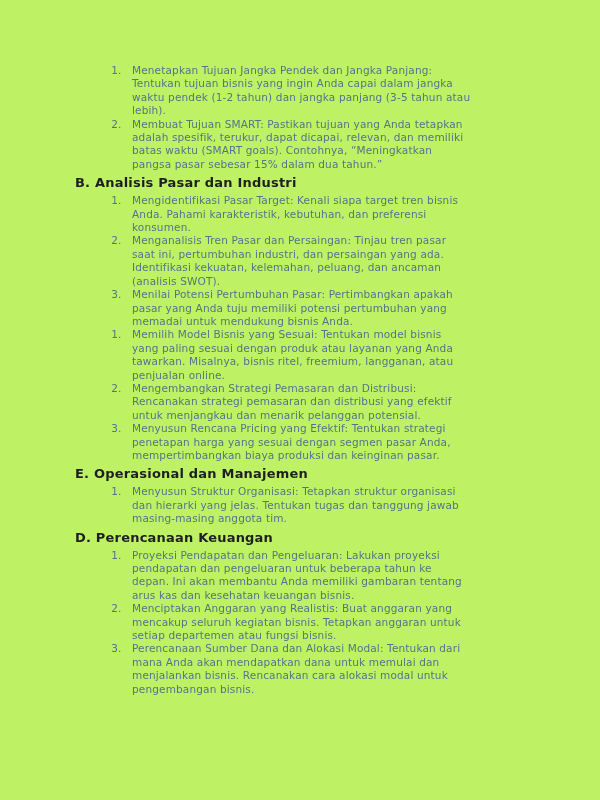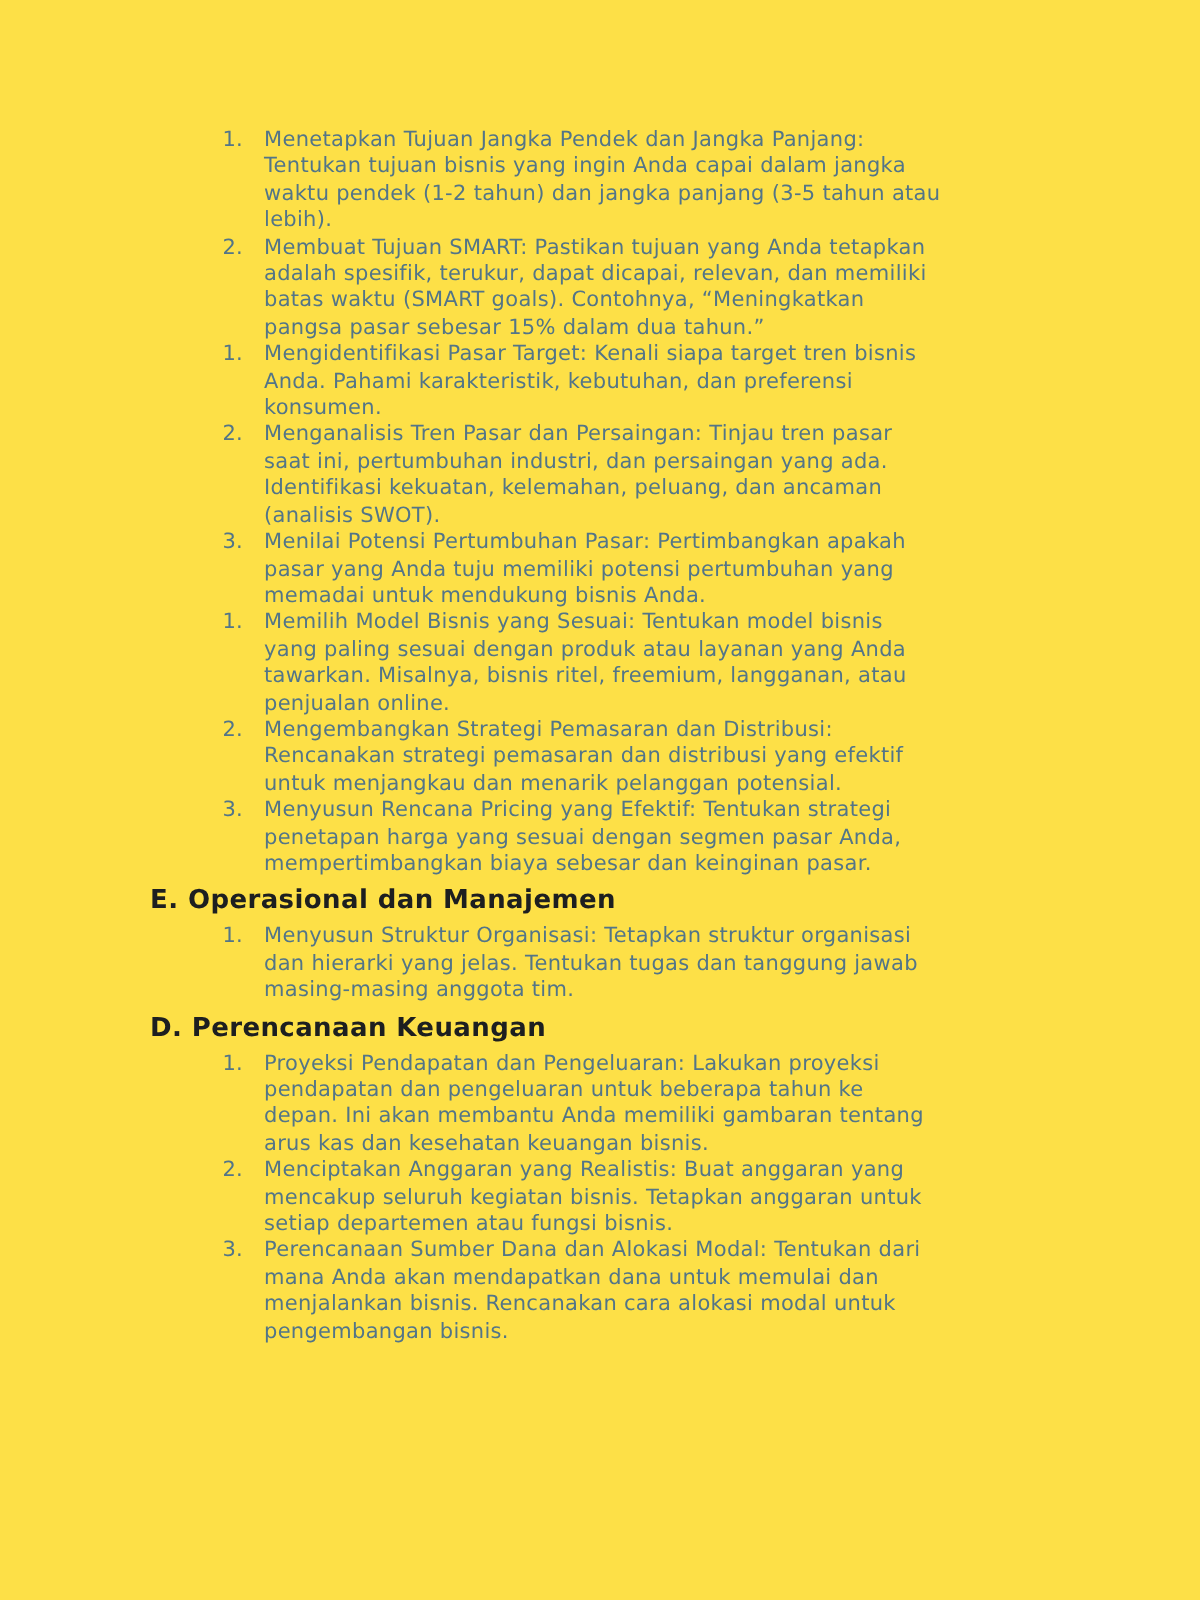--- a/index.html
+++ b/index.html
@@ -4,21 +4,21 @@
 <style>
   html, body {
     margin: 0;
     padding: 0;
     background: #fdfdfd;
   }
   .page {
     position: relative;
     width: 600px;
     height: 800px;
-    background: #fde047;
+    background: #bef264;
     overflow: hidden;
     font-family: "DejaVu Sans", sans-serif;
     box-sizing: border-box;
     padding: 64px 60px 0 75px;
   }
   .doc-section { margin: 0; }
   .doc-heading {
     font-size: 13px;
     font-weight: bold;
     color: #1d1f20;
@@ -56,20 +56,21 @@
 waktu pendek (1-2 tahun) dan jangka panjang (3-5 tahun atau
 lebih).</li>
       <li>Membuat Tujuan SMART: Pastikan tujuan yang Anda tetapkan
 adalah spesifik, terukur, dapat dicapai, relevan, dan memiliki
 batas waktu (SMART goals). Contohnya, “Meningkatkan
 pangsa pasar sebesar 15% dalam dua tahun.”</li>
     </ol>
   </section>
 
   <section class="doc-section">
+    <h2 class="doc-heading">B. Analisis Pasar dan Industri</h2>
     <ol class="items" start="1">
       <li>Mengidentifikasi Pasar Target: Kenali siapa target tren bisnis
 Anda. Pahami karakteristik, kebutuhan, dan preferensi
 konsumen.</li>
       <li>Menganalisis Tren Pasar dan Persaingan: Tinjau tren pasar
 saat ini, pertumbuhan industri, dan persaingan yang ada.
 Identifikasi kekuatan, kelemahan, peluang, dan ancaman
 (analisis SWOT).</li>
       <li>Menilai Potensi Pertumbuhan Pasar: Pertimbangkan apakah
 pasar yang Anda tuju memiliki potensi pertumbuhan yang
@@ -81,21 +82,21 @@
     <ol class="items" start="1">
       <li>Memilih Model Bisnis yang Sesuai: Tentukan model bisnis
 yang paling sesuai dengan produk atau layanan yang Anda
 tawarkan. Misalnya, bisnis ritel, freemium, langganan, atau
 penjualan online.</li>
       <li>Mengembangkan Strategi Pemasaran dan Distribusi:
 Rencanakan strategi pemasaran dan distribusi yang efektif
 untuk menjangkau dan menarik pelanggan potensial.</li>
       <li>Menyusun Rencana Pricing yang Efektif: Tentukan strategi
 penetapan harga yang sesuai dengan segmen pasar Anda,
-mempertimbangkan biaya sebesar dan keinginan pasar.</li>
+mempertimbangkan biaya produksi dan keinginan pasar.</li>
     </ol>
   </section>
 
   <section class="doc-section">
     <h2 class="doc-heading">E. Operasional dan Manajemen</h2>
     <ol class="items" start="1">
       <li>Menyusun Struktur Organisasi: Tetapkan struktur organisasi
 dan hierarki yang jelas. Tentukan tugas dan tanggung jawab
 masing-masing anggota tim.</li>
     </ol>

